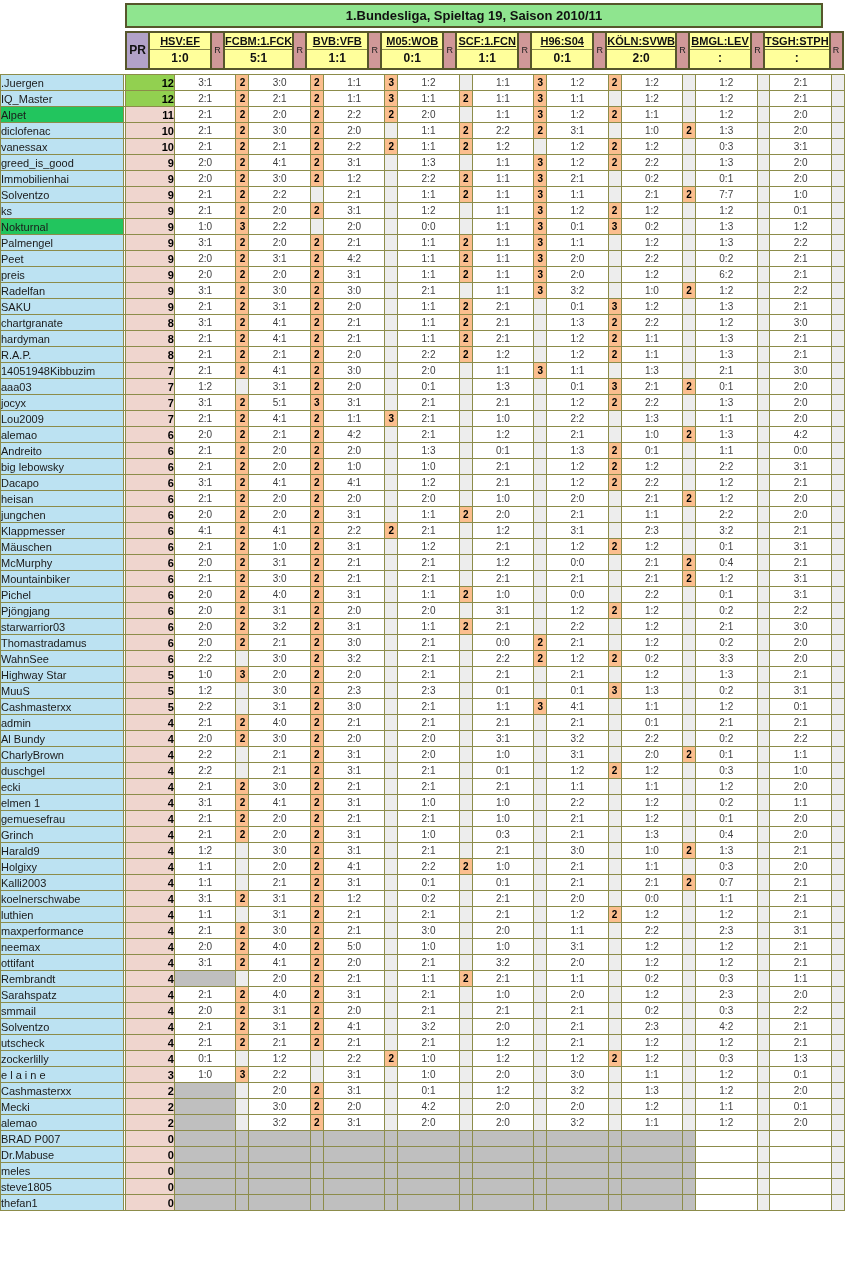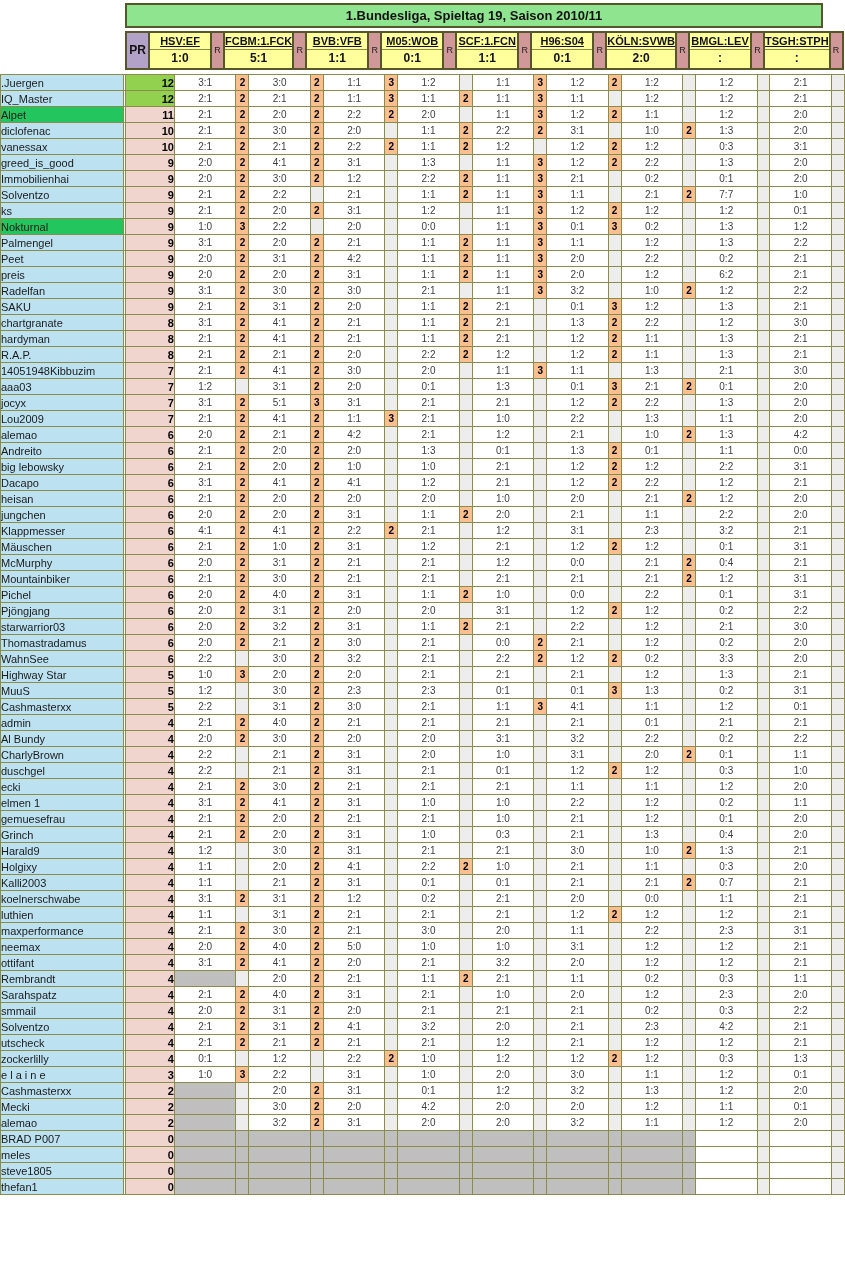--- a/index.html
+++ b/index.html
@@ -1672,20 +1672,43 @@
           <td class="tip gray"></td>
           <td class="r gray"></td>
           <td class="tip gray"></td>
           <td class="r gray"></td>
           <td class="tip"></td>
           <td class="r"></td>
           <td class="tip"></td>
           <td class="r"></td>
         </tr>
         <tr>
+          <td class="nm">Dr.Mabuse</td>
+          <td class="gapc"></td>
+          <td class="pr">0</td>
+          <td class="tip gray"></td>
+          <td class="r gray"></td>
+          <td class="tip gray"></td>
+          <td class="r gray"></td>
+          <td class="tip gray"></td>
+          <td class="r gray"></td>
+          <td class="tip gray"></td>
+          <td class="r gray"></td>
+          <td class="tip gray"></td>
+          <td class="r gray"></td>
+          <td class="tip gray"></td>
+          <td class="r gray"></td>
+          <td class="tip gray"></td>
+          <td class="r gray"></td>
+          <td class="tip"></td>
+          <td class="r"></td>
+          <td class="tip"></td>
+          <td class="r"></td>
+        </tr>
+        <tr>
           <td class="nm">meles</td>
           <td class="gapc"></td>
           <td class="pr">0</td>
           <td class="tip gray"></td>
           <td class="r gray"></td>
           <td class="tip gray"></td>
           <td class="r gray"></td>
           <td class="tip gray"></td>
           <td class="r gray"></td>
           <td class="tip gray"></td>

